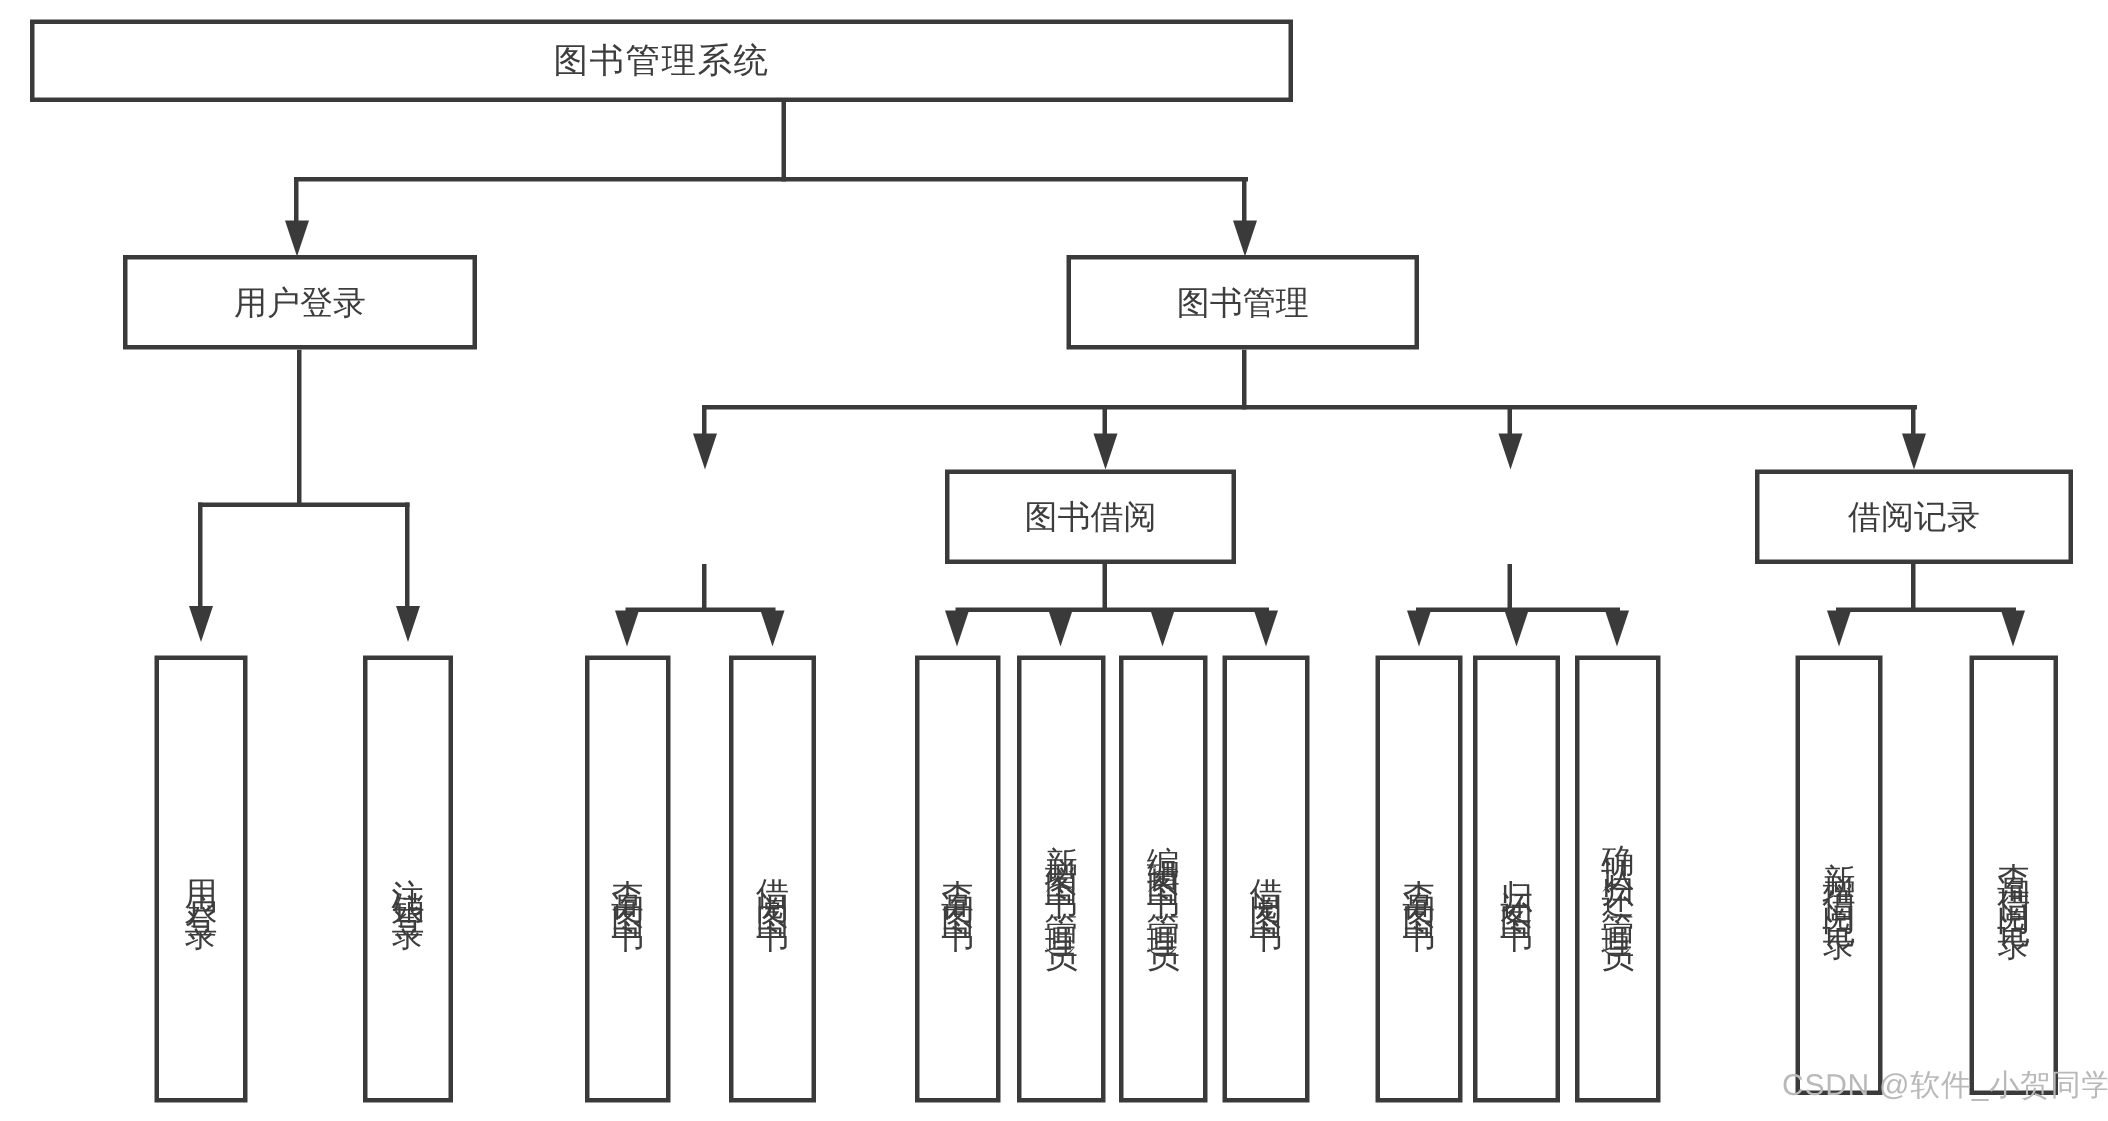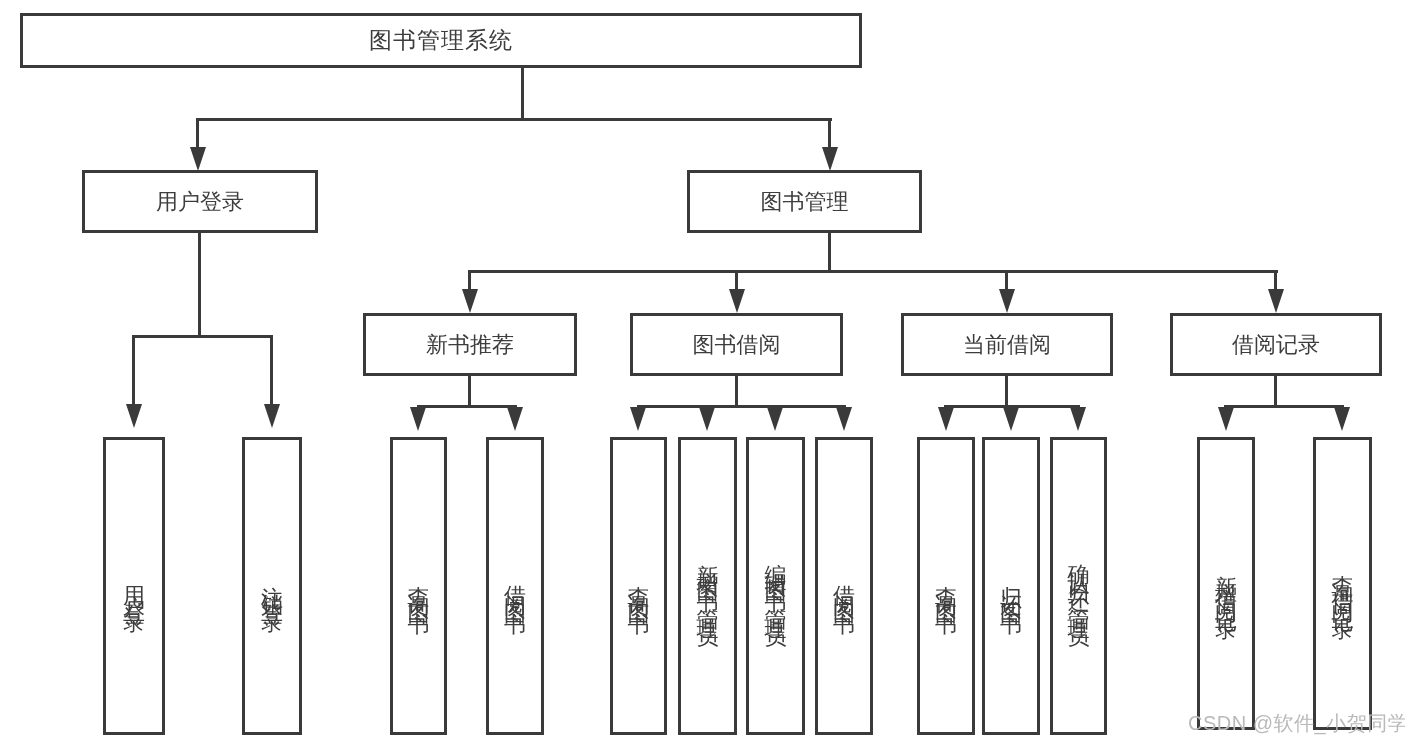--- a/index.html
+++ b/index.html
@@ -112,32 +112,26 @@
   <div class="arr" style="left:1218px;top:407px"></div>
   <div class="arr" style="left:1334px;top:407px"></div>
 
   <div class="box root" style="left:20px;top:13px;width:842px;height:55px">
     <span>图书管理系统</span>
   </div>
 
   <div class="box" style="left:82px;top:170px;width:236px;height:63px">
     <span>用户登录</span>
   </div>
-  <div class="box" style="left:687px;top:170px;width:235px;height:63px">
+  <div class="box" style="left:711px;top:170px;width:235px;height:63px">
     <span>图书管理</span>
   </div>
 
-  <div class="box" style="left:363px;top:313px;width:214px;height:63px">
-    <span>新书推荐</span>
-  </div>
-  <div class="box" style="left:630px;top:313px;width:213px;height:63px">
+  <div class="box" style="left:630px;top:313px;width:194px;height:63px">
     <span>图书借阅</span>
-  </div>
-  <div class="box" style="left:901px;top:313px;width:212px;height:63px">
-    <span>当前借阅</span>
   </div>
   <div class="box" style="left:1170px;top:313px;width:212px;height:63px">
     <span>借阅记录</span>
   </div>
 
   <div class="box v" style="left:103px;top:437px;width:62px;height:298px">
     <span>用户登录</span>
   </div>
   <div class="box v" style="left:242px;top:437px;width:60px;height:298px">
     <span>注销登录</span>

